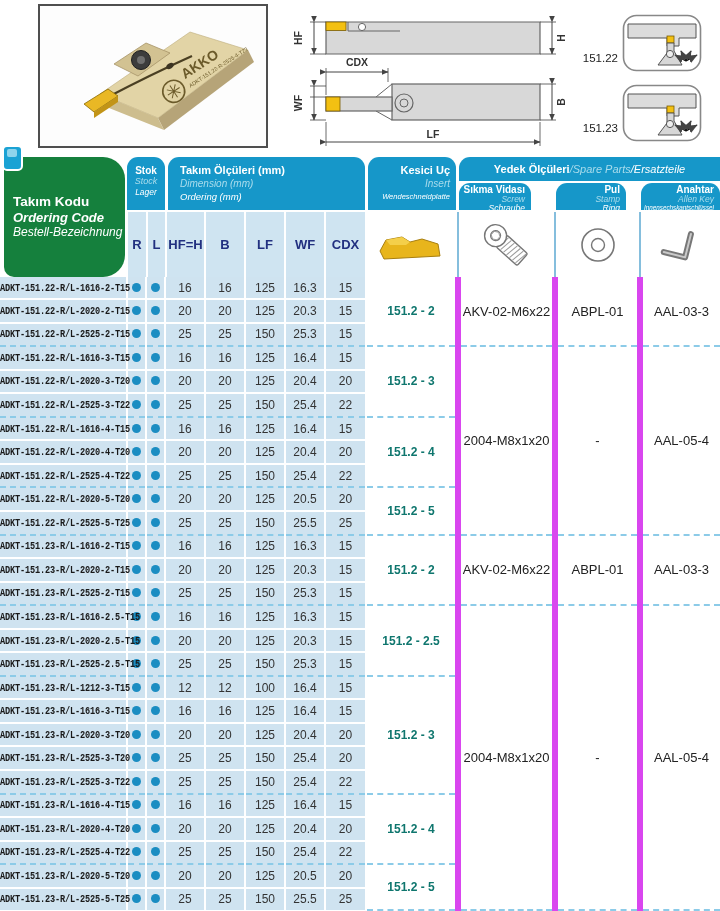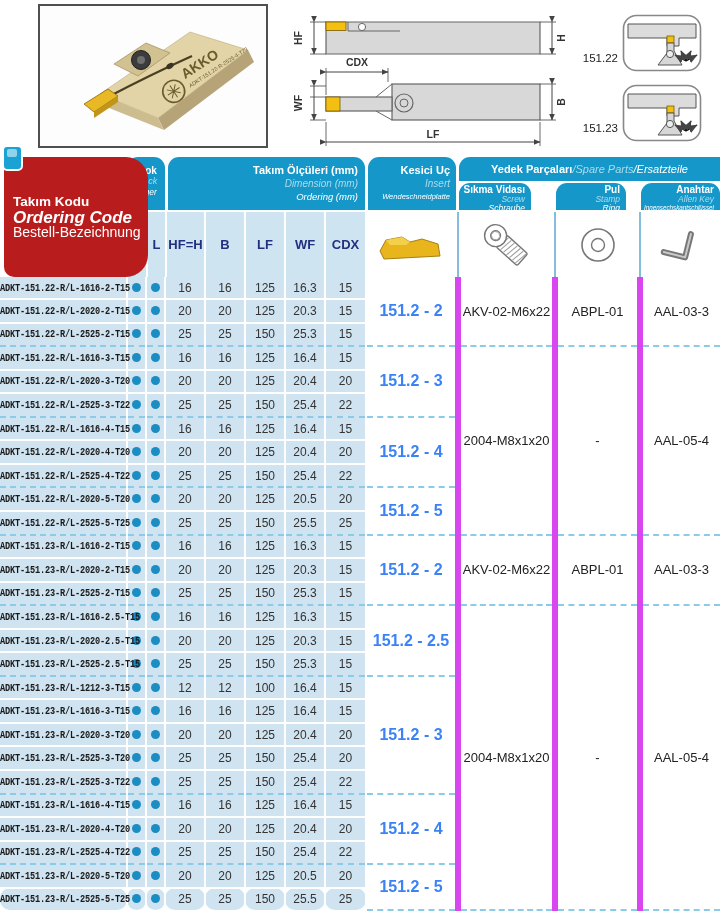--- a/index.html
+++ b/index.html
@@ -7,37 +7,37 @@
        font-family:"Liberation Sans", sans-serif;}
   .abs{position:absolute;}
 
   
   .photo-frame{left:38px;top:4px;width:226px;height:140px;border:2px solid #4f4f4f;background:#fdfdfd;}
   .tech-drawing{left:288px;top:2px;}
   .variant-box{left:622px;width:80px;height:58px;}
   .variant-label{width:46px;height:14px;left:572px;font-size:11.5px;color:#222;text-align:right;}
 
   
-  .navy-box{left:4px;top:157px;width:144px;height:120px;background:#b91c1c;
+  .navy-box{left:4px;top:157px;width:121px;height:120px;background:#15803d;
             border-radius:10px 22px 22px 10px;color:#fff;display:flex;flex-direction:column;
             justify-content:center;padding-left:9px;box-sizing:border-box;z-index:1;}
   .navy-box .l1{font-size:13.5px;font-weight:bold;line-height:16px;}
-  .navy-box .l2{font-size:17px;font-weight:bold;font-style:italic;line-height:15px;}
-  .navy-box .l3{font-size:14px;line-height:15px;}
+  .navy-box .l2{font-size:13px;font-weight:bold;font-style:italic;line-height:15px;}
+  .navy-box .l3{font-size:12px;font-style:italic;line-height:15px;}
   .corner-icon{left:2px;top:145px;width:21px;height:26px;background:#1aa2d4;border:2px solid #fff;
                border-radius:5px;z-index:2;box-sizing:border-box;}
   .corner-icon .inner{position:absolute;left:3px;top:2px;width:10px;height:8px;background:#8ed4ec;border-radius:2px;}
 
   .tab{background:#1697c9;border-radius:11px 11px 0 0;color:#fff;box-sizing:border-box;}
   .tab .tr-line{font-weight:bold;}
   .tab .en-line{font-style:italic;color:#a9dcec;}
   .tab .de-line{font-style:italic;}
   .tab-stock{left:127px;top:157px;width:38px;height:53px;text-align:center;padding-top:8px;
              font-size:10px;line-height:11px;}
-  .tab-dim{left:168px;top:157px;width:197px;height:53px;text-align:right;padding:7px 7px 0 0;
+  .tab-dim{left:168px;top:157px;width:197px;height:53px;padding:7px 7px 0 12px;
            font-size:11px;line-height:13px;}
   .tab-insert{left:368px;top:157px;width:88px;height:53px;text-align:right;padding:7px 6px 0 8px;
               font-size:11px;line-height:13px;}
   .tab-insert .de-line{font-size:7.5px;}
   .tab-spareband{left:459px;top:157px;width:261px;height:24px;border-radius:11px 0 0 0;
                  display:flex;align-items:center;justify-content:center;font-size:11px;gap:0px;}
   .subtab{top:183px;height:27px;text-align:right;padding:2px 6px 0 0;font-size:9.5px;line-height:8.5px;}
   .subtab .tr-line{font-size:10px;line-height:10px;}
   .subtab .en-line,.subtab .de-line{font-size:8.5px;line-height:8.5px;}
   .subtab-screw{left:459px;width:72px;}
@@ -55,23 +55,23 @@
              table-layout:fixed;}
   table.main td{padding:0;vertical-align:middle;}
   td.blue{background:#cfe3f0;border-right:2px solid #fff;border-bottom:2px solid #fff;
           text-align:center;font-size:12px;color:#333;}
   tr.group-end td.blue{border-bottom:2px dashed #8ccbe8;}
   td.code{text-align:left;padding-left:7px;font-family:Liberation Mono, monospace;}
   td.code .cond{display:inline-block;transform:scaleX(.82);transform-origin:0 50%;white-space:nowrap;
                 font-weight:bold;font-size:10.5px;letter-spacing:-.2px;color:#191919;}
   .dot{display:inline-block;width:9px;height:9px;border-radius:50%;background:#1b8dc2;}
   td.white{background:#fff;border-bottom:2px dashed #8ccbe8;text-align:center;}
-  td.insert-cell{font-weight:bold;font-size:16px;color:#3b82f6;}
+  td.insert-cell{font-weight:bold;font-size:12px;color:#0f766e;}
   td.part-cell{border-left:6px solid #d946ef;font-size:13px;color:#222;}
-  tr:last-child td{border-bottom:none;border-radius:10px;}
+  tr:last-child td{border-bottom:none;}
 </style>
 </head>
 <body>
 
 <div class="abs photo-frame">
   <svg width="226" height="140" viewBox="0 0 226 140">
     <polygon points="118,112 208,44 214,56 124,124" fill="#b6a478"></polygon>
     <polygon points="60,88 150,26 208,44 118,112" fill="#e2d4a6" stroke="#bdac7c" stroke-width="0.6"></polygon>
     <polygon points="60,88 118,112 124,124 64,100" fill="#cdbd8e"></polygon>
     <polygon points="74,58 106,37 130,47 98,70" fill="#d2c292" stroke="#a79468" stroke-width="0.8"></polygon>
@@ -185,21 +185,21 @@
   <div class="de-line" style="font-size:9.5px">Ordering (mm)</div>
 </div>
 
 <div class="abs tab tab-insert">
   <div class="tr-line">Kesici Uç</div>
   <div class="en-line" style="font-size:10px">Insert</div>
   <div class="de-line">Wendeschneidplatte</div>
 </div>
 
 <div class="abs tab tab-spareband">
-  <span class="tr-line">Yedek Parçaları</span>
+  <span class="tr-line">Yedek Ölçüleri</span>
   <span class="en-line"> / </span>
   <span class="en-line">Spare Parts</span>
   <span class="de-line"> / </span>
   <span class="de-line">Ersatzteile</span>
 </div>
 
 <div class="abs tab subtab subtab-screw">
   <div class="tr-line">Sıkma Vidası</div>
   <div class="en-line">Screw</div>
   <div class="de-line">Schraube</div>

